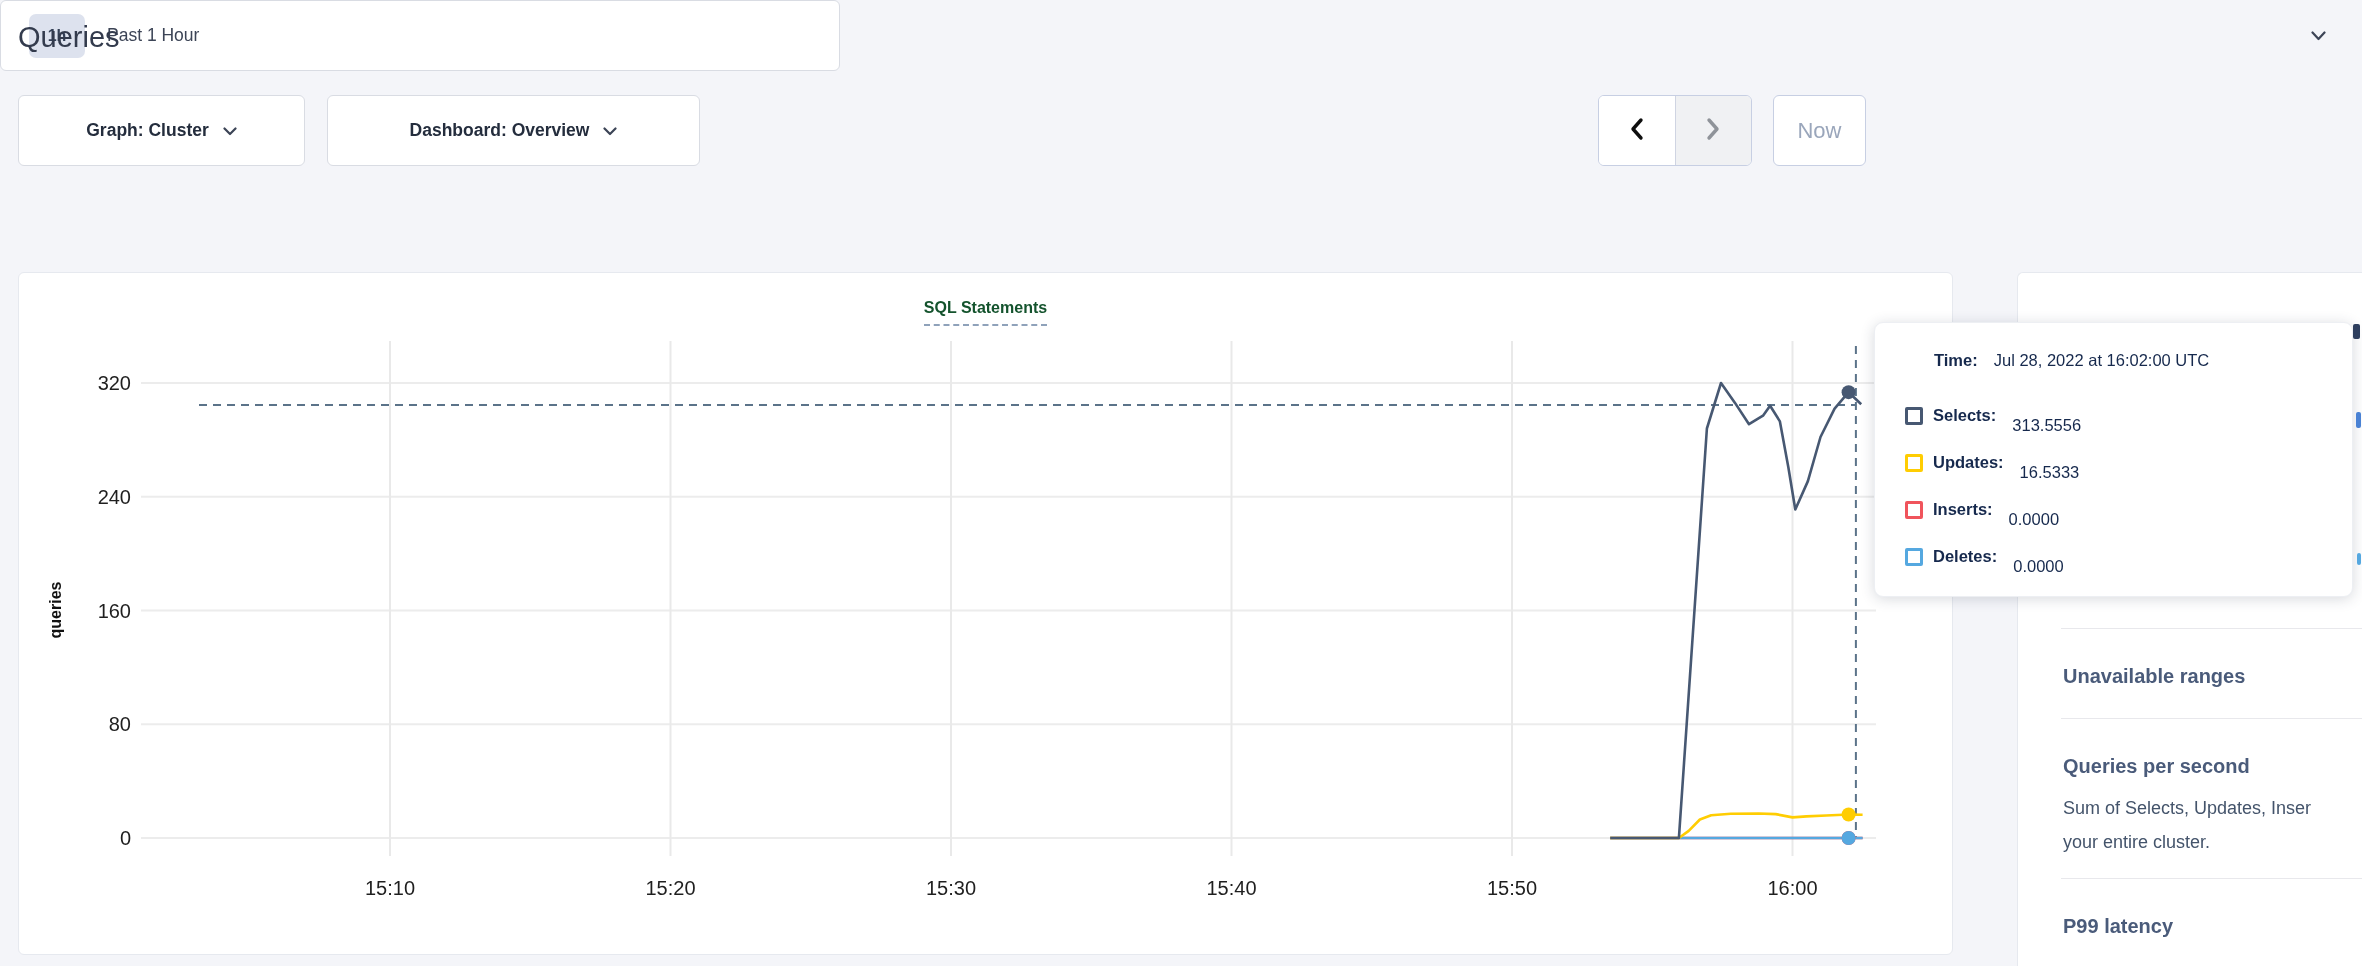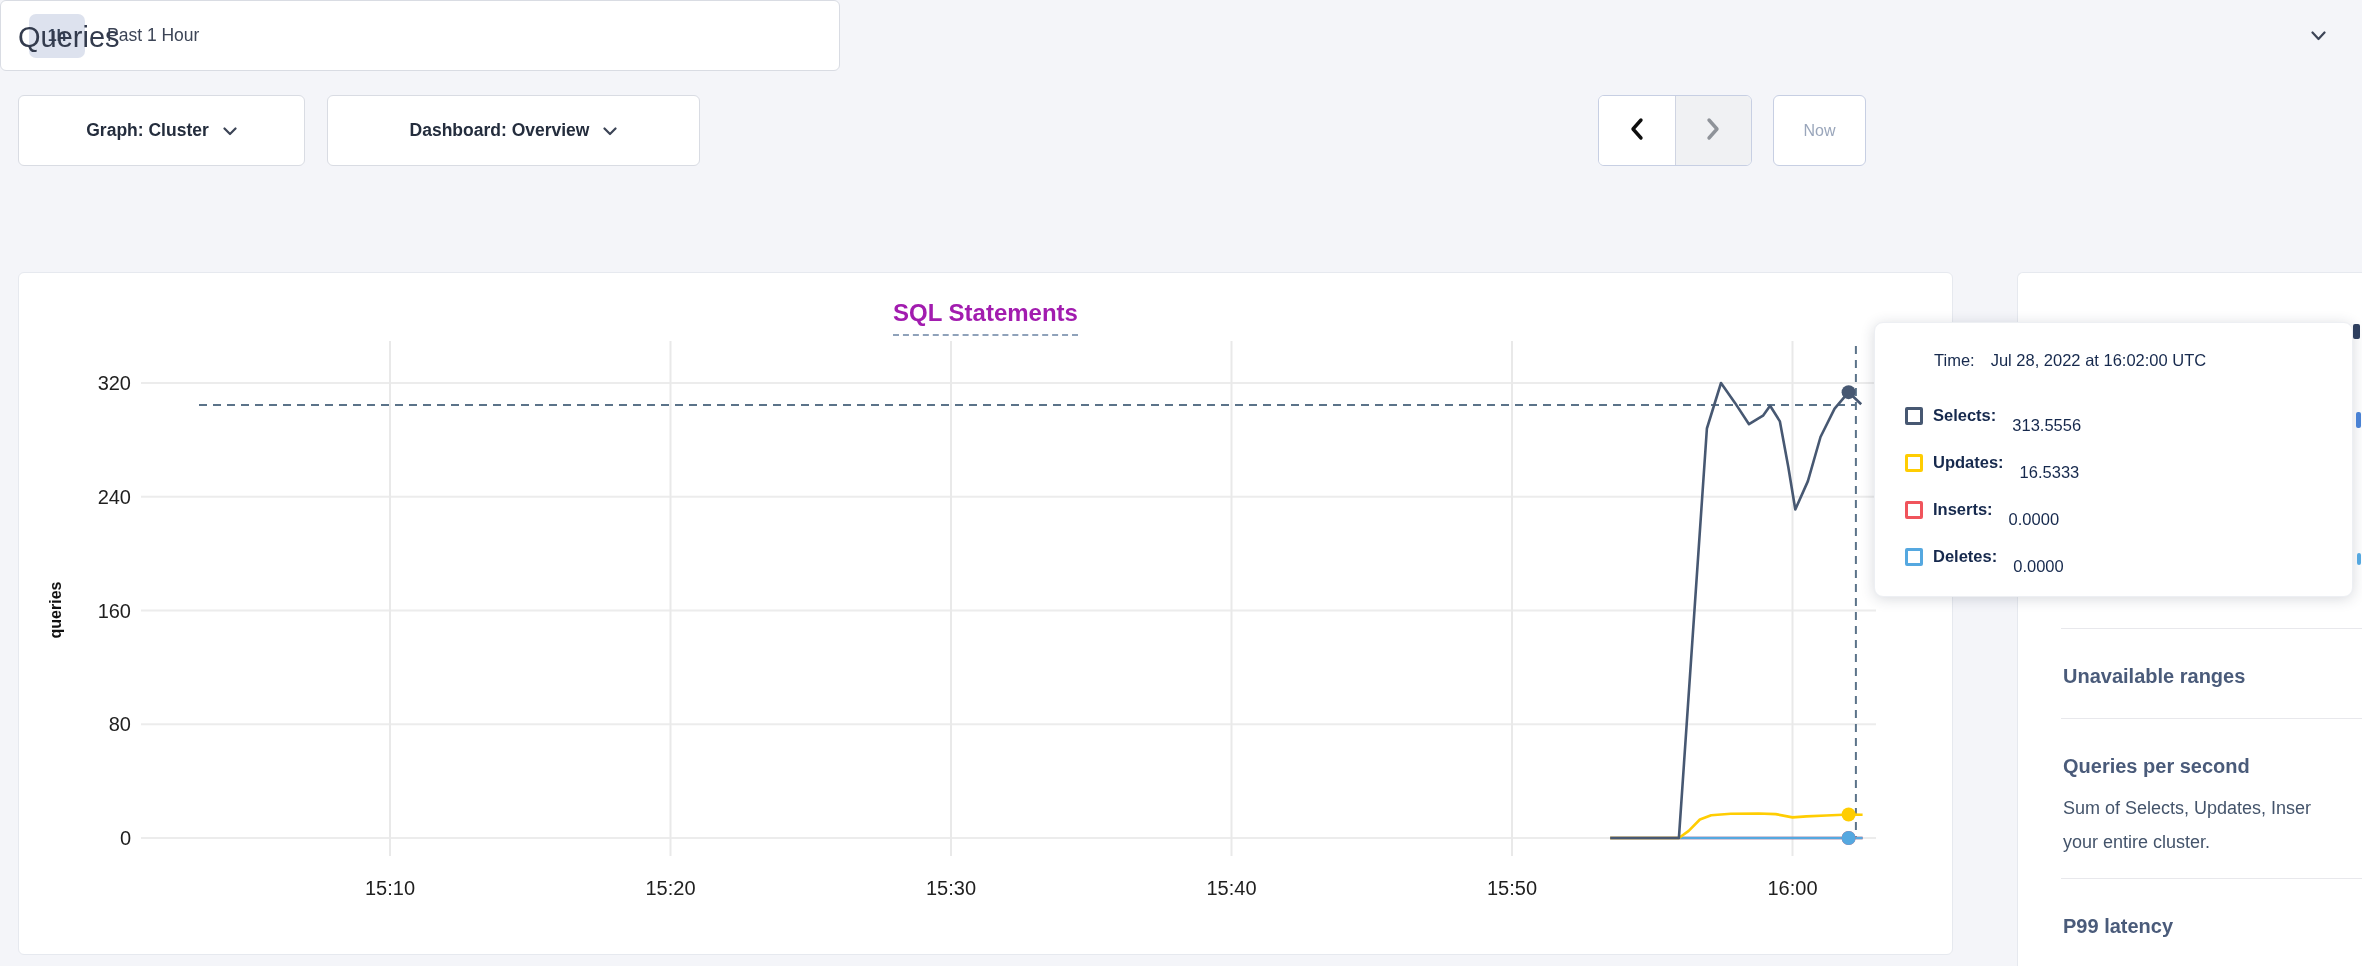--- a/index.html
+++ b/index.html
@@ -18,42 +18,42 @@
           display:flex;align-items:center;box-sizing:border-box;padding-left:28px;cursor:pointer;}
   .time-chip{width:56px;height:44px;background:#dde2ee;border-radius:7px;display:flex;align-items:center;justify-content:center;
           font-size:16px;font-weight:700;color:#333f55;}
   .time-label{margin-left:22px;font-size:17.5px;font-weight:400;color:#3c4456;}
   #time-picker .chev{position:absolute;right:36px;}
   #arrow-group{position:absolute;left:1598px;top:95px;width:154px;height:71px;border:1px solid #c7cfe3;border-radius:6px;
           display:flex;box-sizing:border-box;overflow:hidden;background:#fff;}
   #arrow-prev{width:50%;display:flex;align-items:center;justify-content:center;background:#fff;border-right:1px solid #cfd4e2;cursor:pointer;}
   #arrow-next{width:50%;display:flex;align-items:center;justify-content:center;background:#f0f1f3;}
   #btn-now{position:absolute;left:1773px;top:95px;width:93px;height:71px;background:#fff;border:1px solid #c7cfe3;border-radius:6px;
-          display:flex;align-items:center;justify-content:center;font-size:16px;font-weight:500;color:#9aa6bb;box-sizing:border-box;}
+          display:flex;align-items:center;justify-content:center;font-size:22px;font-weight:500;color:#9aa6bb;box-sizing:border-box;}
 
   
   .chart-card{position:absolute;left:18px;top:272px;width:1935px;height:683px;background:#fff;border:1px solid #e6e9ef;border-radius:6px;box-sizing:border-box;}
   .side-card{position:absolute;left:2017px;top:272px;width:400px;height:700px;background:#fff;border-left:1px solid #e6e9ef;border-top:1px solid #e6e9ef;border-radius:6px 0 0 0;box-sizing:border-box;}
 
   .chart-title{position:absolute;left:0;right:0;top:26px;text-align:center;}
-  .chart-title span{display:inline-block;font-size:24px;font-weight:700;color:#a21caf;border-bottom:2px dashed #8fa2ba;padding-bottom:7px;cursor:help;}
+  .chart-title span{display:inline-block;font-size:16px;font-weight:700;color:#14532d;border-bottom:2px dashed #8fa2ba;padding-bottom:7px;cursor:help;}
 
   #chart-svg{position:absolute;left:0;top:0;}
   .hgrid{stroke:#ececec;stroke-width:2;}
   .vgrid{stroke:#e9e9e9;stroke-width:2;}
   .dash{stroke:#5b7389;stroke-width:2;stroke-dasharray:8 6;fill:none;}
   .ytick{font-family:"Liberation Sans",sans-serif;font-size:20px;fill:#1f1f1f;text-anchor:end;}
   .xtick{font-family:"Liberation Sans",sans-serif;font-size:20px;fill:#1f1f1f;text-anchor:middle;}
   .ylab{font-family:"Liberation Sans",sans-serif;font-size:16px;font-weight:700;fill:#111;text-anchor:middle;}
 
   
   .tooltip{position:absolute;left:1874px;top:322px;width:479px;height:275px;background:#fff;border:1px solid #edeff3;border-radius:9px;
           box-shadow:0 2px 14px rgba(40,50,70,0.18);z-index:30;box-sizing:border-box;padding-top:28px;}
   .tt-time{margin-left:59px;font-size:16.5px;color:#16294d;display:flex;gap:16px;align-items:baseline;}
-  .tt-time .tt-label{font-weight:400;}
+  .tt-time .tt-label{font-weight:700;}
   #tt-rows{margin-top:22px;}
   .tt-row{height:47px;display:flex;align-items:center;margin-left:30px;}
   .tt-swatch{width:12px;height:12px;background:#fff;border:3.5px solid #000;border-radius:2px;margin-right:10px;flex:none;}
   .tt-label{font-size:16.5px;font-weight:700;color:#16294d;}
   .tt-value{font-size:16.5px;color:#16294d;margin-left:16px;margin-top:20px;}
 
   
   #sidebar-sections{padding-top:355px;}
   .side-divider{height:1px;background:#e8e8ec;margin:0 0 0 43px;}
   .side-h{margin:34px 0 29px 45px;font-size:20px;font-weight:700;color:#4a5b7a;line-height:26px;}

